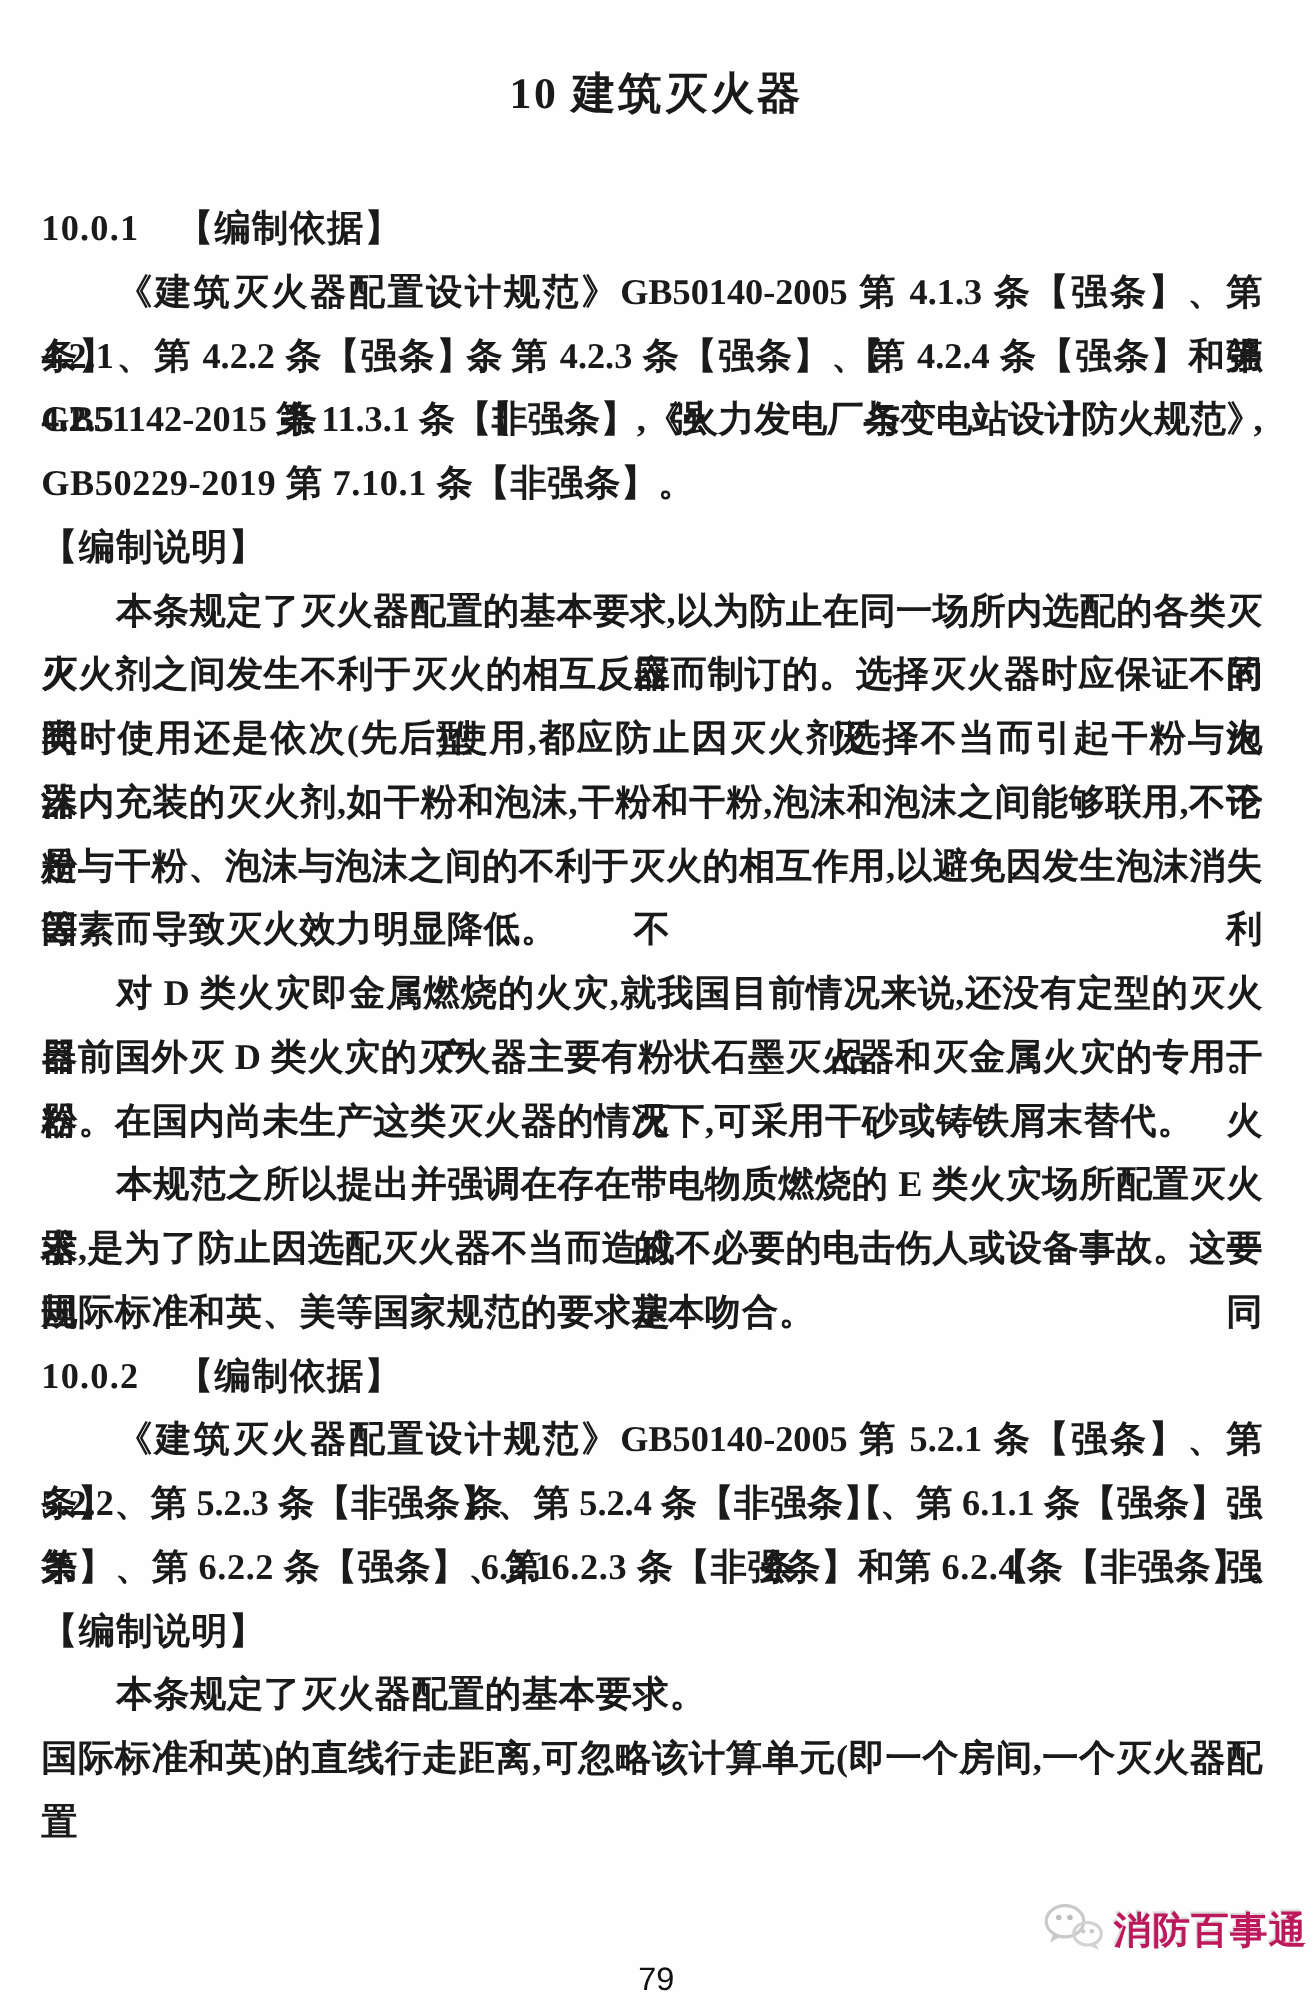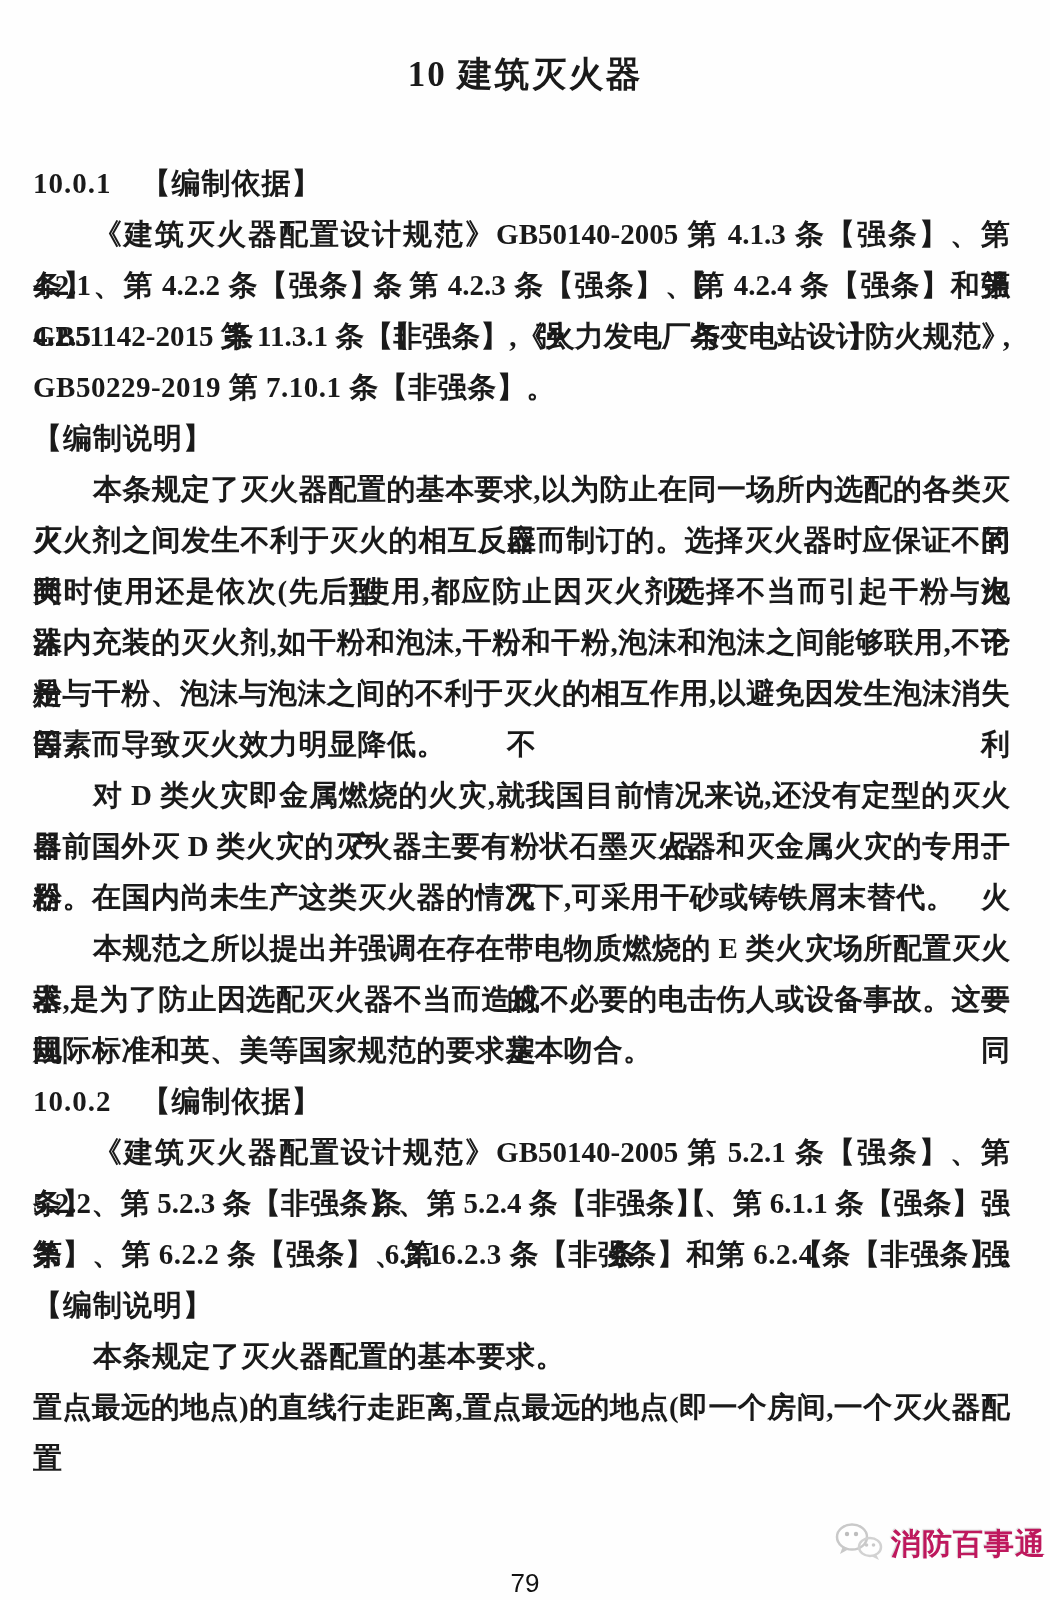--- a/index.html
+++ b/index.html
@@ -104,21 +104,21 @@
       <div class="line">器。在国内尚未生产这类灭火器的情况下,可采用干砂或铸铁屑末替代。</div>
       <div class="line indent justify">本规范之所以提出并强调在存在带电物质燃烧的 E 类火灾场所配置灭火器的要</div>
       <div class="line justify">求,是为了防止因选配灭火器不当而造成不必要的电击伤人或设备事故。这一规定同</div>
       <div class="line">国际标准和英、美等国家规范的要求基本吻合。</div>
       <div class="line heading">10.0.2　【编制依据】</div>
       <div class="line indent justify">《建筑灭火器配置设计规范》GB50140-2005 第 5.2.1 条【强条】、第 5.2.2 条【强</div>
       <div class="line justify">条】、第 5.2.3 条【非强条】、第 5.2.4 条【非强条】、第 6.1.1 条【强条】、第 6.2.1 条【强</div>
       <div class="line">条】、第 6.2.2 条【强条】、第 6.2.3 条【非强条】和第 6.2.4 条【非强条】。</div>
       <div class="line heading">【编制说明】</div>
       <div class="line indent">本条规定了灭火器配置的基本要求。</div>
-      <div class="line justify">置点最远的地点)的直线行走距离,置点最远的地点(即一个房间,一个灭火器配置</div>
+      <div class="line justify">国际标准和英)的直线行走距离,可忽略该计算单元(即一个房间,一个灭火器配置</div>
     </div>
 
   <div class="footer-watermark">
     <span class="wm-icon">
       <svg width="52" height="44" viewBox="0 0 52 44">
         <ellipse cx="19" cy="17" rx="15" ry="12.5" fill="none" stroke="#c9c9c9" stroke-width="2.5"></ellipse>
         <path d="M10 26 L7 34 L16 29 Z" fill="#c9c9c9"></path>
         <circle cx="14" cy="14" r="2.2" fill="#bdbdbd"></circle>
         <circle cx="23" cy="14" r="2.2" fill="#bdbdbd"></circle>
         <ellipse cx="37" cy="27" rx="11" ry="9" fill="none" stroke="#d2d2d2" stroke-width="2.5"></ellipse>

